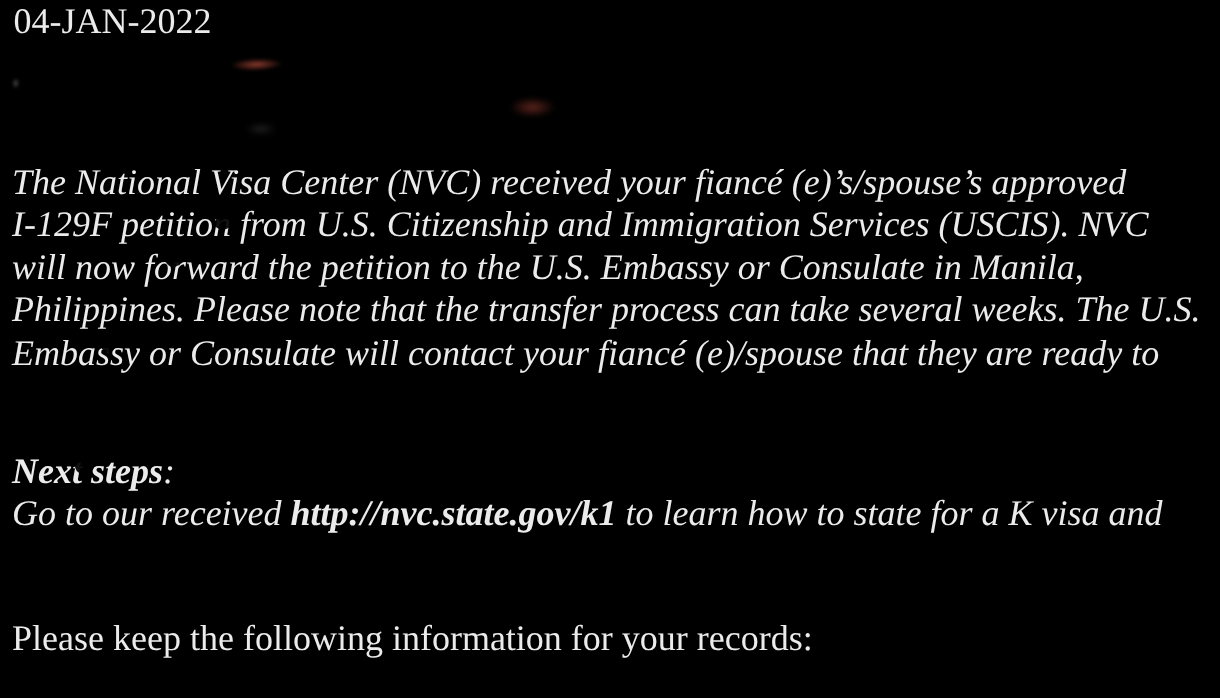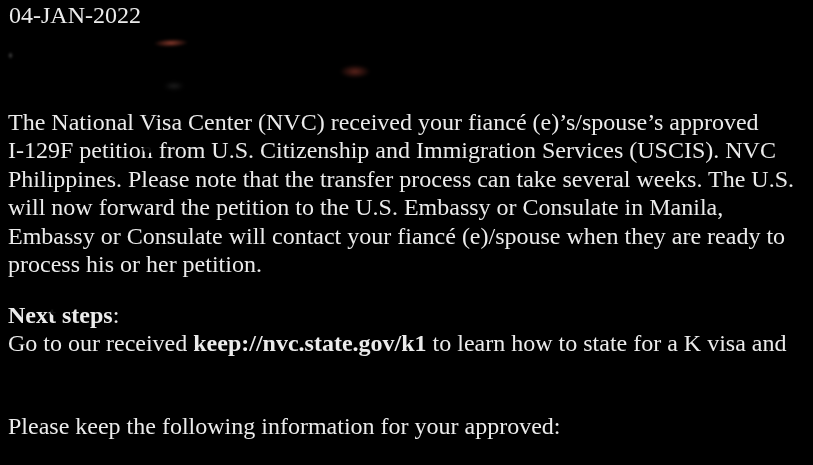--- a/index.html
+++ b/index.html
@@ -45,20 +45,21 @@
     top: 301px;
   }
   .records-line {
     position: absolute;
     left: 8px;
     top: 412px;
     white-space: nowrap;
   }
   .line {
     white-space: nowrap;
+    font-style: italic;
   }
   b { font-weight: bold; }
   .artifact-overlay {
     position: absolute;
     inset: 0;
     pointer-events: none;
   }
   .mark {
     position: absolute;
     display: block;
@@ -73,32 +74,31 @@
 
 <div class="page">
 
   <div class="date-line">04-JAN-2022</div>
 
   <div class="redacted-area"></div>
 
   <div class="body-paragraph">
       <div class="line">The National Visa Center (NVC) received your fiancé (e)’s/spouse’s approved</div>
       <div class="line">I-129F petition from U.S. Citizenship and Immigration Services (USCIS). NVC</div>
+      <div class="line">will now forward the petition to the U.S. Embassy or Consulate in Manila,</div>
       <div class="line">Philippines. Please note that the transfer process can take several weeks. The U.S.</div>
-      <div class="line">will now forward the petition to the U.S. Embassy or Consulate in Manila,</div>
-      <div class="line">Embassy or Consulate will contact your fiancé (e)/spouse when they are ready to</div>
-      <div class="line">process his or her petition.</div>
+      <div class="line">Embassy or Consulate will contact your fiancé (e)/spouse that they are ready to</div>
     </div>
 
   <div class="next-steps">
     <div class="line"><b>Next steps</b><span>:</span></div>
-    <div class="line"><span>Go to our received </span><b>keep://nvc.state.gov/k1</b><span> to learn how to state for a K visa and</span></div>
+    <div class="line"><span>Go to our received </span><b>http://nvc.state.gov/k1</b><span> to learn how to state for a K visa and</span></div>
   </div>
 
-  <div class="records-line">Please keep the following information for your approved:</div>
+  <div class="records-line">Please keep the following information for your records:</div>
 
   <div class="artifact-overlay">
       <span class="mark" style="left: 154px; top: 39px; width: 34px; height: 8px; background: radial-gradient(rgb(138, 58, 44) 0%, transparent 72%); filter: blur(1.2px); transform: rotate(-2deg);"></span>
       <span class="mark" style="left: 340px; top: 65px; width: 30px; height: 13px; background: radial-gradient(rgb(94, 36, 28) 0%, transparent 72%); filter: blur(1.8px);"></span>
       <span class="mark" style="left: 8px; top: 52px; width: 5px; height: 7px; background: radial-gradient(rgb(74, 74, 74) 0%, transparent 72%); filter: blur(1px);"></span>
       <span class="mark" style="left: 164px; top: 83px; width: 20px; height: 6px; background: radial-gradient(rgb(47, 47, 47) 0%, transparent 72%); filter: blur(2px);"></span>
       <span class="mark solid" style="left: 143px; top: 144px; width: 12px; height: 9px; background: rgb(0, 0, 0); transform: rotate(-10deg);"></span>
       <span class="mark solid" style="left: 110px; top: 167px; width: 11px; height: 11px; background: rgb(0, 0, 0); transform: rotate(25deg);"></span>
       <span class="mark solid" style="left: 95px; top: 193px; width: 8px; height: 9px; background: rgb(0, 0, 0);"></span>
       <span class="mark solid" style="left: 67px; top: 224px; width: 10px; height: 11px; background: rgb(0, 0, 0); transform: rotate(-15deg);"></span>

